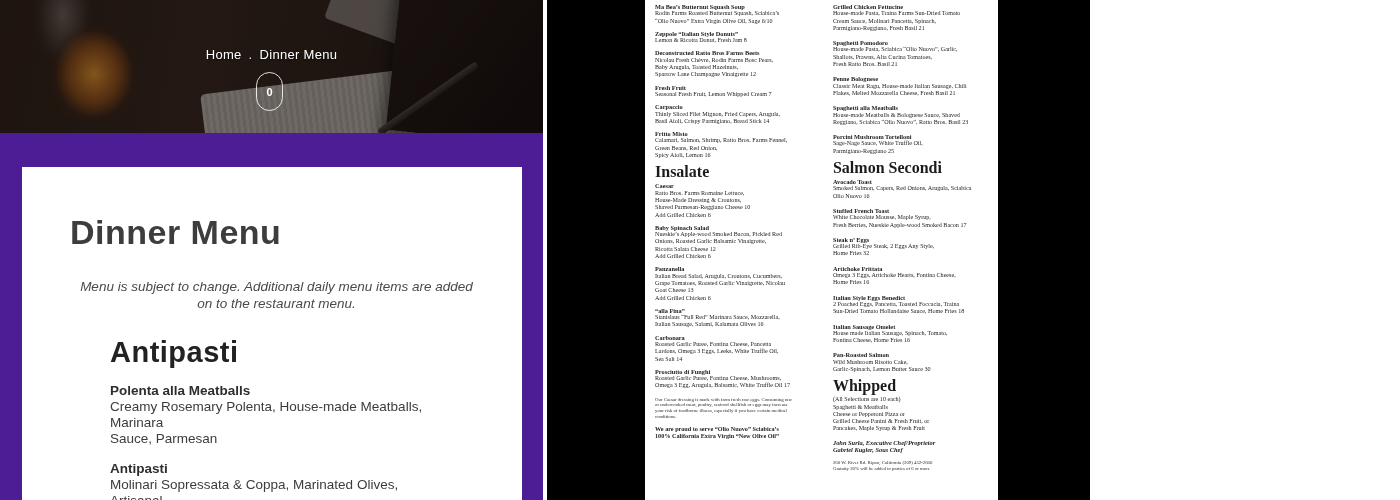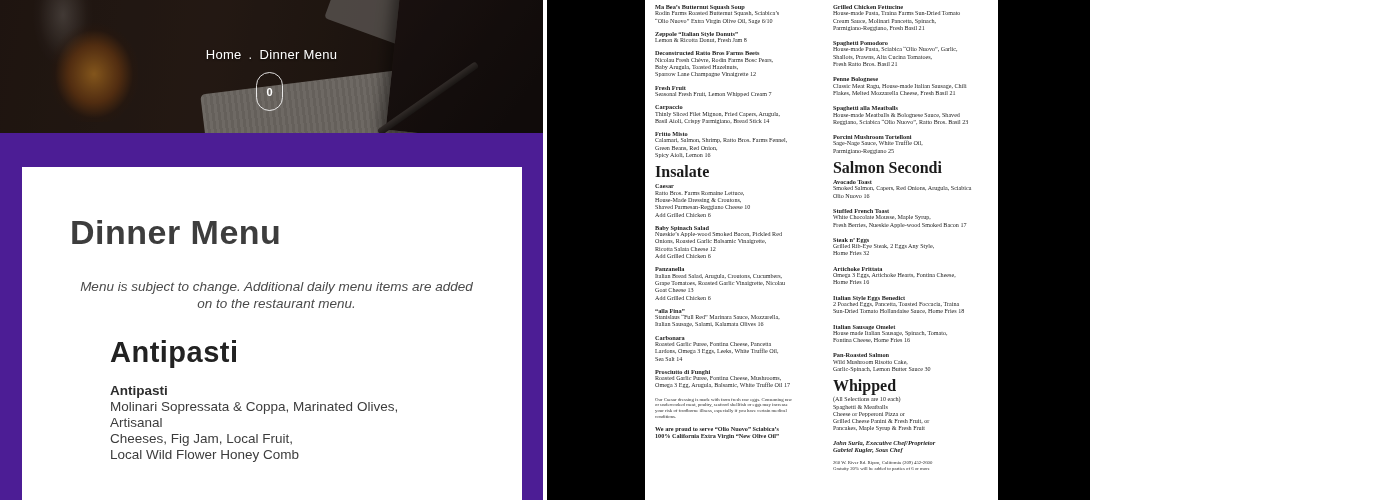--- a/index.html
+++ b/index.html
@@ -96,20 +96,25 @@
   <div class="scroll-badge">
     <span>0</span>
   </div>
 
   <div class="card">
     <h1>Dinner Menu</h1>
     <p class="note">Menu is subject to change.  Additional daily menu items are added on to the restaurant menu.</p>
     <h2>Antipasti</h2>
 
     <div class="menu-item">
+      <div class="mi-name">Polenta alla Meatballs</div>
+      <div class="mi-desc">Creamy Rosemary Polenta, House-made Meatballs, Marinara
+Sauce, Parmesan</div>
+    </div>
+    <div class="menu-item">
       <div class="mi-name">Antipasti</div>
       <div class="mi-desc">Molinari Sopressata &amp; Coppa, Marinated Olives, Artisanal
 Cheeses, Fig Jam, Local Fruit,
 Local Wild Flower Honey Comb</div>
     </div>
 
   </div>
 </div>
 
 <div class="doc-panel">

